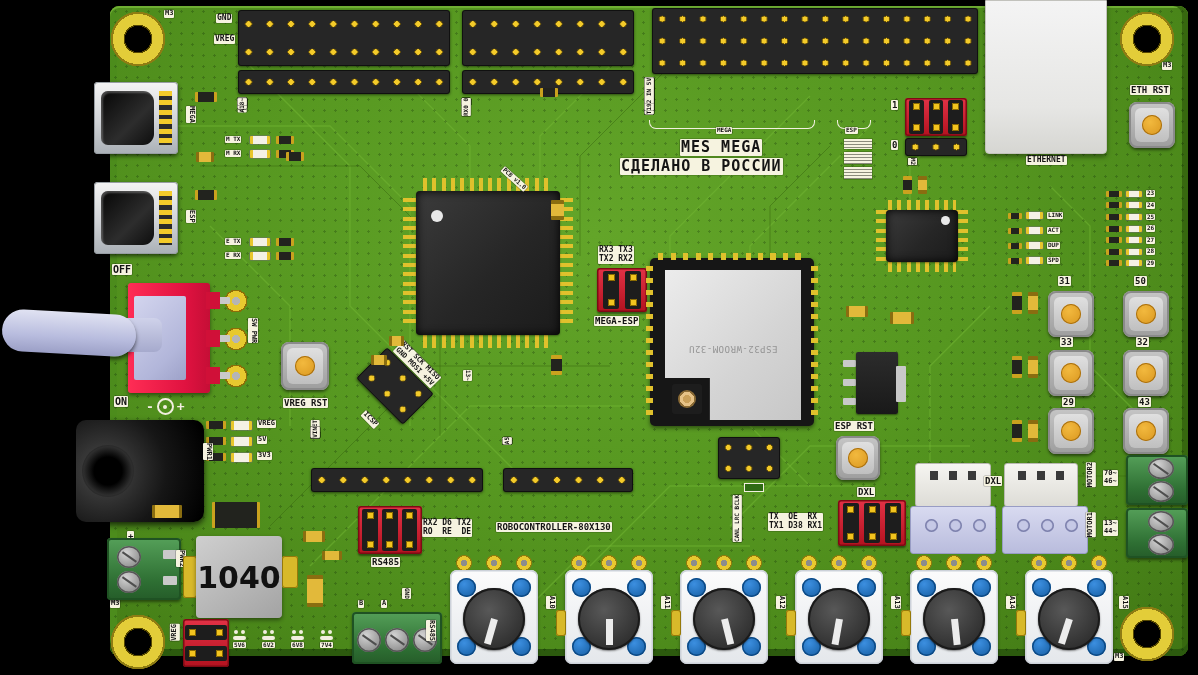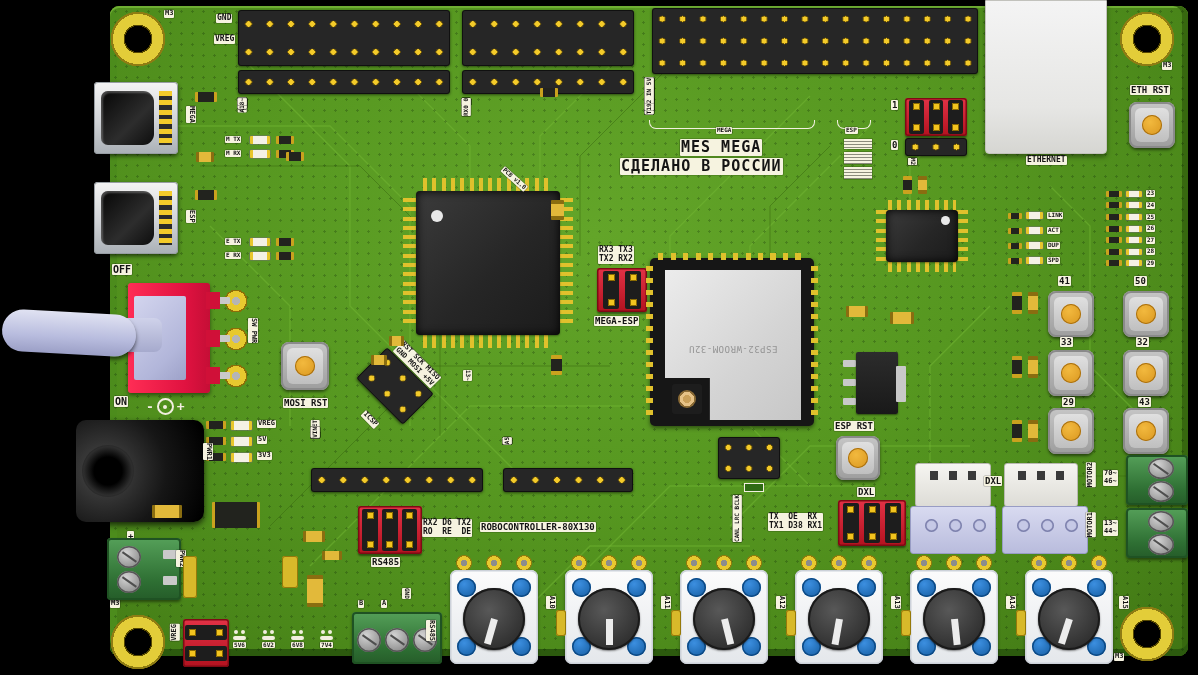--- a/index.html
+++ b/index.html
@@ -291,21 +291,21 @@
         <span class="lbl f6" style="position:static">28</span>
       </div>
 
       <div style="display:flex;align-items:center;gap:4px;height:11.6px">
         <span class="res" style="position:static;width:16px;height:6px"></span>
         <span class="led" style="position:static;width:16px;height:6px"></span>
         <span class="lbl f6" style="position:static">29</span>
       </div>
     </div>
 
-  <span class="lbl f9" style="left:1058px;top:276px">41</span>
+  <span class="lbl f9" style="left:1058px;top:276px">31</span>
   <span class="lbl f9" style="left:1134px;top:276px">50</span>
   <div class="btn" style="left:1048px;top:291px"></div>
   <div class="btn" style="left:1123px;top:291px"></div>
   <span class="lbl f9" style="left:1060px;top:337px">33</span>
   <span class="lbl f9" style="left:1136px;top:337px">32</span>
   <div class="btn" style="left:1048px;top:350px"></div>
   <div class="btn" style="left:1123px;top:350px"></div>
   <span class="lbl f9" style="left:1062px;top:397px">29</span>
   <span class="lbl f9" style="left:1138px;top:397px">43</span>
   <div class="btn" style="left:1048px;top:408px"></div>
@@ -323,21 +323,21 @@
     <div class="qstrip-h" style="left:20px;right:20px;bottom:0"></div>
     <div class="qstrip-v" style="top:20px;bottom:20px;left:0"></div>
     <div class="qstrip-v" style="top:20px;bottom:20px;right:0"></div>
     <div class="qbody" style="inset:13px"></div>
     <div class="dotw" style="left:28px;top:32px;width:12px;height:12px"></div>
   </div>
   <span class="lbl f6" style="left:505px;top:166px;transform:rotate(42deg);transform-origin:0 0">PCB v1.0</span>
   <span class="lbl vlbl f6" style="left:463px;top:370px">13~</span>
 
   <div class="btn" style="left:281px;top:342px;width:48px;height:48px"></div>
-  <span class="lbl f9" style="left:283px;top:398px">MOSI RST</span>
+  <span class="lbl f9" style="left:283px;top:398px">VREG RST</span>
 
   <div class="hdr" style="left:362px;top:364px;width:66px;height:44px;background-size:22px 22px;transform:rotate(45deg)"></div>
   <span class="lbl f7" style="left:366px;top:410px;transform:rotate(45deg);transform-origin:0 0">ICSP</span>
   <div class="lbl f7" style="left:404px;top:340px;transform:rotate(45deg);transform-origin:0 0"><span>RST SCK MISO</span><br><span>GND MOSI +5V</span></div>
 
   <div class="res" style="left:206px;top:421px;width:20px;height:8px"></div>
   <div class="led" style="left:231px;top:421px;width:21px;height:9px"></div>
   <span class="lbl f7" style="left:257px;top:420px">VREG</span>
   <div class="res" style="left:206px;top:437px;width:20px;height:8px"></div>
   <div class="led" style="left:231px;top:437px;width:21px;height:9px"></div>
@@ -476,21 +476,21 @@
         <i></i>
         <i></i>
       </div>
     <div class="j">
         <i></i>
         <i></i>
       </div>
   </div>
   <span class="lbl f9" style="left:371px;top:557px">RS485</span>
 
-  <span class="lbl f9" style="left:480px;top:522px">ROBOCONTROLLER-80X130</span>
+  <span class="lbl f9" style="left:496px;top:522px">ROBOCONTROLLER-80X130</span>
 
   <div class="pad16" style="left:456px;top:555px"></div>
     <div class="pad16" style="left:486px;top:555px"></div>
     <div class="pad16" style="left:516px;top:555px"></div>
   <div class="pad16" style="left:571px;top:555px"></div>
     <div class="pad16" style="left:601px;top:555px"></div>
     <div class="pad16" style="left:631px;top:555px"></div>
   <div class="pad16" style="left:686px;top:555px"></div>
     <div class="pad16" style="left:716px;top:555px"></div>
     <div class="pad16" style="left:746px;top:555px"></div>
@@ -627,20 +627,21 @@
     <div class="s" style="left:10px;top:8px;width:24px;height:22px"></div>
     <div class="s" style="left:10px;top:33px;width:24px;height:22px"></div>
     <div class="pinst" style="left:56px;top:12px;width:14px;height:9px"></div>
     <div class="pinst" style="left:56px;top:38px;width:14px;height:9px"></div>
   </div>
   <span class="lbl vlbl f7" style="left:176px;top:550px">PWR2</span>
 
   <div class="res" style="left:212px;top:502px;width:48px;height:26px"></div>
   <div class="cap" style="left:152px;top:505px;width:30px;height:13px"></div>
   <div class="sidepad" style="left:183px;top:556px;width:14px;height:42px"></div>
+  <div class="abs" style="left:196px;top:536px;width:86px;height:82px;background:linear-gradient(145deg,#cfcfcf,#b5b5b5 60%,#a3a3a3);border-radius:4px;box-shadow:0 2px 4px rgba(0,0,0,.45);display:flex;align-items:center;justify-content:center;color:#111;font:bold 30px 'DejaVu Sans',sans-serif">1040</div>
   <div class="sidepad" style="left:282px;top:556px;width:16px;height:32px"></div>
   <div class="cap" style="left:303px;top:531px;width:22px;height:11px"></div>
   <div class="cap" style="left:322px;top:551px;width:20px;height:9px"></div>
   <div class="capv" style="left:307px;top:575px;width:16px;height:32px"></div>
 
   <span class="lbl vlbl up f7" style="left:170px;top:624px">VREG</span>
   <div class="jred rows" style="left:183px;top:619px;width:46px;height:48px">
     <div class="j">
         <i></i>
         <i></i>

